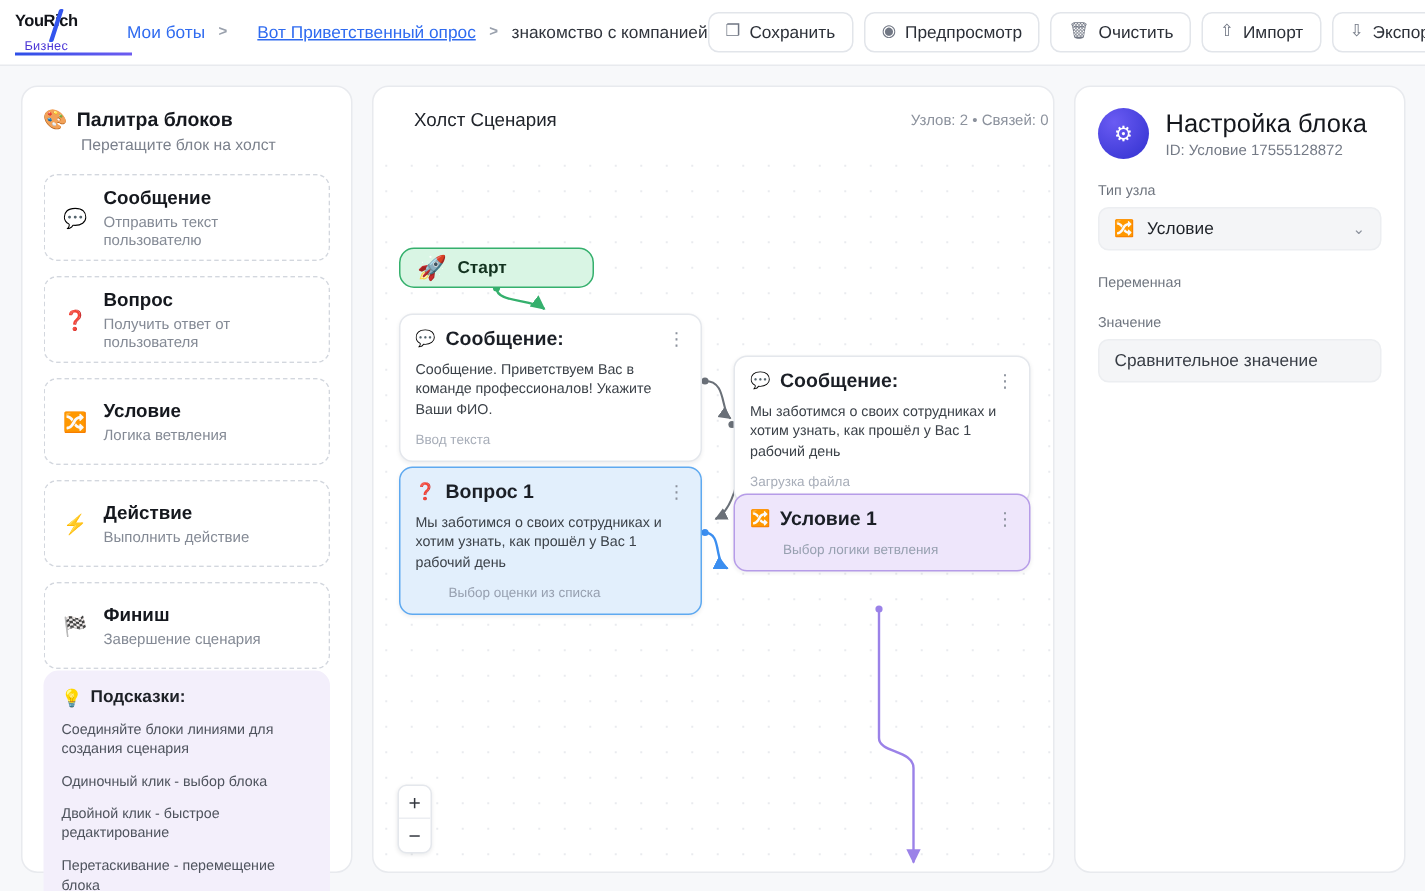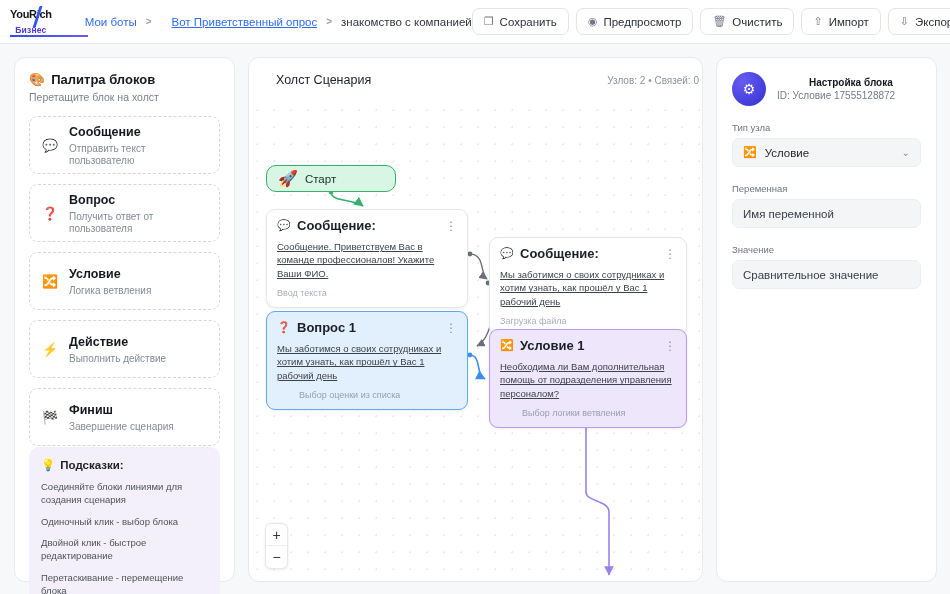--- a/index.html
+++ b/index.html
@@ -22,21 +22,21 @@
   }
   .logo-main {
     font-size: 11px; font-weight: bold; color: #12141a; letter-spacing: -0.3px;
     position: relative; white-space: nowrap;
   }
   .logo-slash {
     position: absolute; left: 26px; top: -3px; width: 3px; height: 22px;
     background: #3355ee; transform: skewX(-18deg); border-radius: 1px;
   }
   .logo-sub {
-    font-size: 8.5px; font-weight: bold; color: #4b36d6; margin-top: 6px;
+    font-size: 8.5px; font-weight: normal; color: #4b36d6; margin-top: 6px;
     letter-spacing: .2px;
   }
   .logo-underline {
     position: absolute; left: 0; bottom: -3px; width: 78px; height: 2px;
     background: linear-gradient(90deg,#2e4fe8,#6d5bf0);
   }
 
   .crumbs { display: flex; align-items: center; margin-left: 22px; gap: 9px; font-size: 11.5px; }
   .crumb-link { color: #2f6bf0; cursor: pointer; white-space: nowrap; margin-left: 11px; }
   .crumb-link.underline { text-decoration: underline; }
@@ -51,21 +51,21 @@
   }
   .act-btn .gi { font-size: 11px; color: #717784; line-height: 1; }
 
   
   .palette {
     position: absolute; left: 14px; top: 57px; width: 221px; height: 525px;
     background: #fff; border: 1px solid #e8eaee; border-radius: 11px;
     padding: 14px 14px 0 14px;
   }
   .pal-title { font-size: 13px; font-weight: bold; color: #15181e; display: flex; align-items: center; gap: 6px; }
-  .pal-sub { font-size: 10.5px; color: #7b818c; margin-top: 4px; }
+  .pal-sub { font-size: 10.5px; color: #7b818c; margin-top: 4px; margin-left: 25px; }
   .pal-list { margin-top: 13px; display: flex; flex-direction: column; gap: 10px; }
   .pal-item {
     border: 1px dashed #d3d7de; border-radius: 9px; height: 58px;
     display: flex; align-items: center; gap: 10px; padding: 0 12px; cursor: grab;
     background: #fff;
   }
   .pal-ic { width: 17px; text-align: center; font-size: 13px; flex: none; }
   .pal-name { font-size: 12.5px; font-weight: bold; color: #15181e; line-height: 1.25; }
   .pal-desc { font-size: 10px; color: #848a95; margin-top: 2px; line-height: 1.25; }
 
@@ -90,29 +90,29 @@
     background-image: radial-gradient(#e9ebef 1px, transparent 1px);
     background-size: 17px 17px;
   }
 
   .node { position: absolute; border-radius: 9px; }
   .node-card { background: #fff; border: 1px solid #e4e7ec; box-shadow: 0 1px 3px rgba(16,20,30,.07); }
   .n-head { display: flex; align-items: center; gap: 7px; padding: 8px 10px 0 10px; }
   .n-ic { font-size: 11px; width: 13px; text-align: center; }
   .n-title { font-size: 13px; font-weight: bold; color: #1b1f26; }
   .n-dots { margin-left: auto; color: #8b919c; font-size: 12px; line-height: 8px; letter-spacing: 0; cursor: pointer; }
-  .n-body { padding: 7px 10px 0 10px; font-size: 9.5px; color: #3c4249; line-height: 1.42; text-decoration: underline; }
+  .n-body { padding: 7px 10px 0 10px; font-size: 9.5px; color: #3c4249; line-height: 1.42; }
   .n-ph { padding: 8px 10px 9px 10px; font-size: 9px; color: #a8aeb9; }
 
   .start-node {
     left: 17px; top: 63px; width: 130px; height: 27px;
     background: #d9f5e4; border: 1.5px solid #35b06d; border-radius: 10px;
     display: flex; align-items: center; gap: 7px; padding: 0 11px;
   }
-  .start-node .t { font-size: 11.5px; font-weight: normal; color: #13321f; }
+  .start-node .t { font-size: 11.5px; font-weight: bold; color: #13321f; }
 
   .n-msg1 { left: 17px; top: 107px; width: 202px; }
   .n-q1    { left: 17px; top: 209px; width: 202px;
              background: #e2effc; border: 1.5px solid #5ea9f0; }
   .n-msg2 { left: 240px; top: 135px; width: 198px; }
   .n-cond { left: 240px; top: 227px; width: 198px;
              background: #eee6fb; border: 1.5px solid #b69ce8; }
   .n-q1 .n-ph, .n-cond .n-ph { color: #97a0b0; padding-left: 32px; }
 
   .zoomctl {
@@ -130,21 +130,21 @@
   .inspector {
     position: absolute; left: 716px; top: 57px; width: 221px; height: 525px;
     background: #fff; border: 1px solid #e8eaee; border-radius: 11px; padding: 14px 15px;
   }
   .ins-head { display: flex; align-items: center; gap: 11px; }
   .ins-avatar {
     width: 34px; height: 34px; border-radius: 50%; flex: none;
     background: radial-gradient(circle at 32% 28%, #6a5bf3, #3f3bd8 75%);
     display: flex; align-items: center; justify-content: center; color: #fff; font-size: 14px;
   }
-  .ins-t { font-size: 10px; font-weight: bold; color: #14171d; margin-left: 32px; }
+  .ins-t { font-size: 17px; font-weight: normal; color: #14171d; }
   .ins-id { font-size: 10px; color: #747a86; margin-top: 2px; }
   .fld-label { font-size: 9.5px; color: #6f757f; margin: 16px 0 5px 0; }
   .fld {
     height: 29px; background: #f4f5f7; border: 1px solid #eceef1; border-radius: 7px;
     display: flex; align-items: center; padding: 0 10px; gap: 8px;
     font-size: 11.5px; color: #1d2127; cursor: pointer;
   }
   .fld.input { background: #f4f5f7; color: #383d45; }
   .fld .chev { margin-left: auto; color: #8b919c; font-size: 10px; }
   .fld .fic { font-size: 11px; }
@@ -325,21 +325,20 @@
       <div class="n-body">Мы заботимся о своих сотрудниках и хотим узнать, как прошёл у Вас 1 рабочий день</div>
       <div class="n-ph">Загрузка файла</div>
     </div>
 
     <div class="node node-card n-cond">
       <div class="n-head">
         <span class="n-ic">🔀</span>
         <span class="n-title">Условие 1</span>
         <span class="n-dots">⋮</span>
       </div>
-      <div class="n-body">Необходима ли Вам дополнительная помощь от подразделения управления персоналом?</div>
       <div class="n-ph">Выбор логики ветвления</div>
     </div>
 
     <div class="zoomctl">
       <div>+</div>
       <div>−</div>
     </div>
   </div>
 </div>
 
@@ -355,21 +354,18 @@
   </div>
 
   <div class="fld-label">Тип узла</div>
   <div class="fld">
     <span class="fic">🔀</span>
     <span>Условие</span>
     <span class="chev">⌄</span>
   </div>
 
   <div class="fld-label">Переменная</div>
-  <div class="fld input">
-    <span>Имя переменной</span>
-  </div>
 
   <div class="fld-label">Значение</div>
   <div class="fld input">
     <span>Сравнительное значение</span>
   </div>
 </div>
 
 </body></html>

